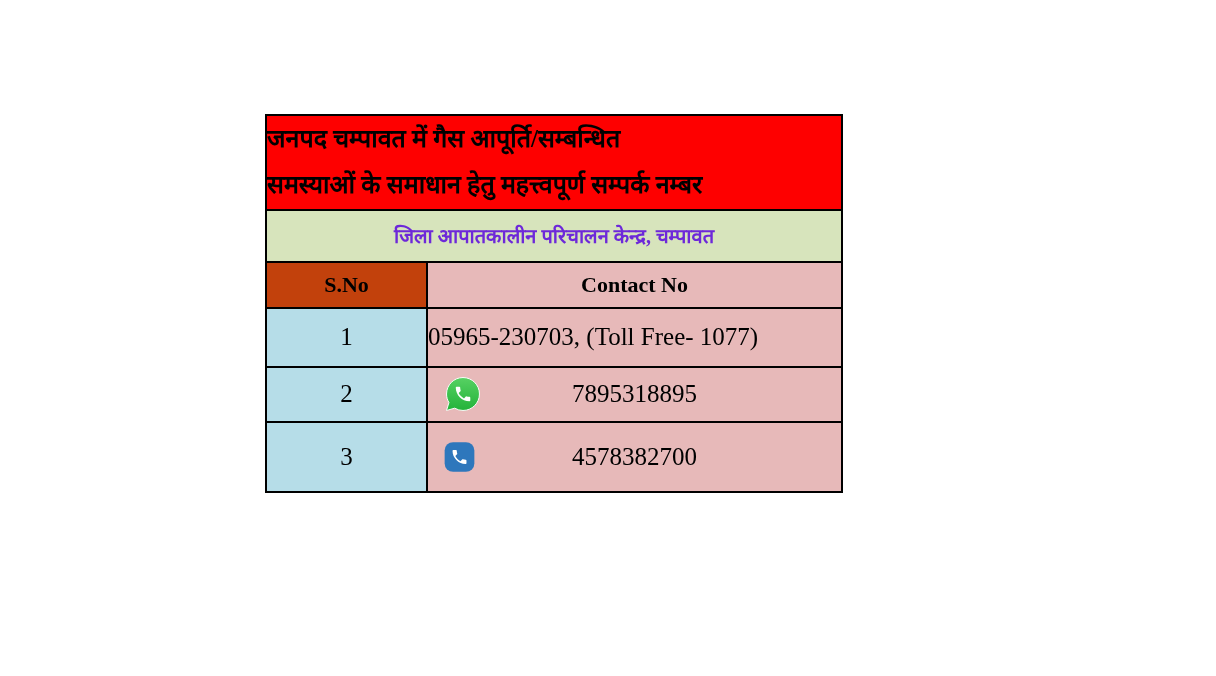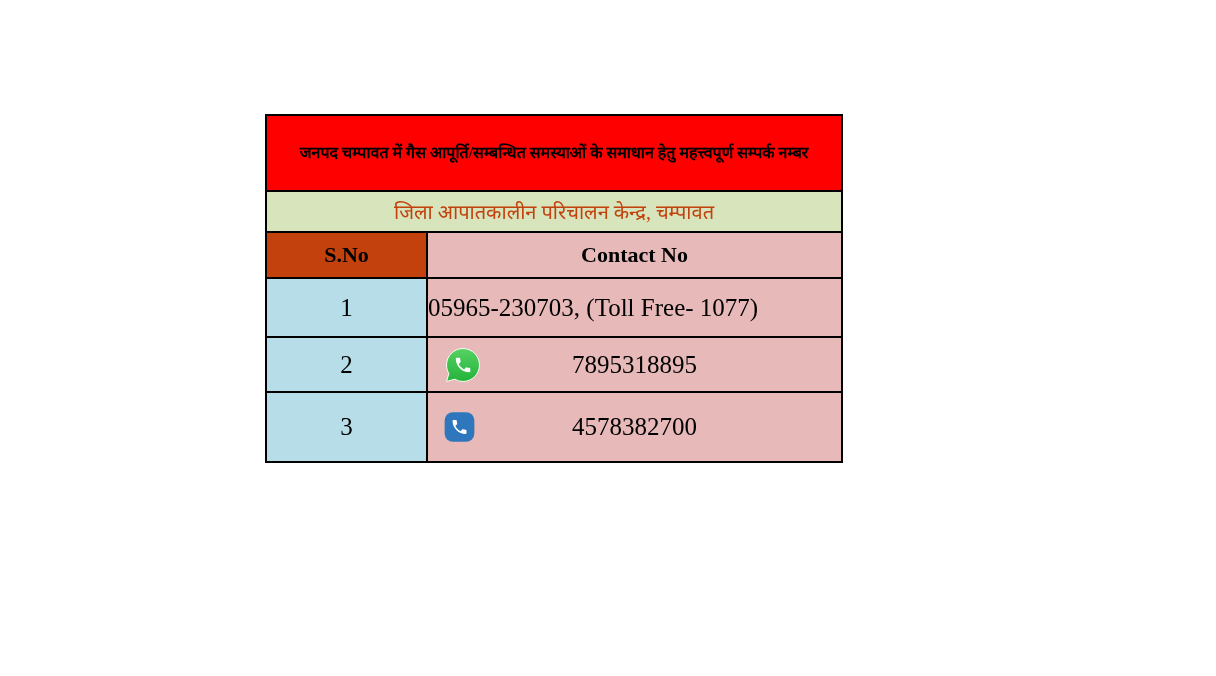--- a/index.html
+++ b/index.html
@@ -26,38 +26,37 @@
     border: 2px solid #000000;
     padding: 0;
     overflow: hidden;
   }
   .col-sno { width: 161px; }
   .col-contact { width: 415px; }
 
   .banner-cell {
     background: #fe0000;
     height: 76px;
-    text-align: center;
     vertical-align: middle;
-    font-size: 16px;
+    font-size: 25px;
     font-weight: 600;
     line-height: 1.85;
     color: #000000;
     padding: 0 24px;
   }
   .banner-text { text-wrap: balance; display: block; }
 
   .subtitle-cell {
     background: #d7e4bc;
-    height: 41px;
+    height: 52px;
     text-align: center;
     vertical-align: middle;
     font-size: 20px;
-    font-weight: 400;
-    color: #c2410c;
+    font-weight: 700;
+    color: #6d28d9;
   }
 
   .header-sno {
     background: #c2410c;
     height: 35px;
     text-align: center;
     vertical-align: middle;
     font-size: 22px;
     font-weight: bold;
     color: #000000;

